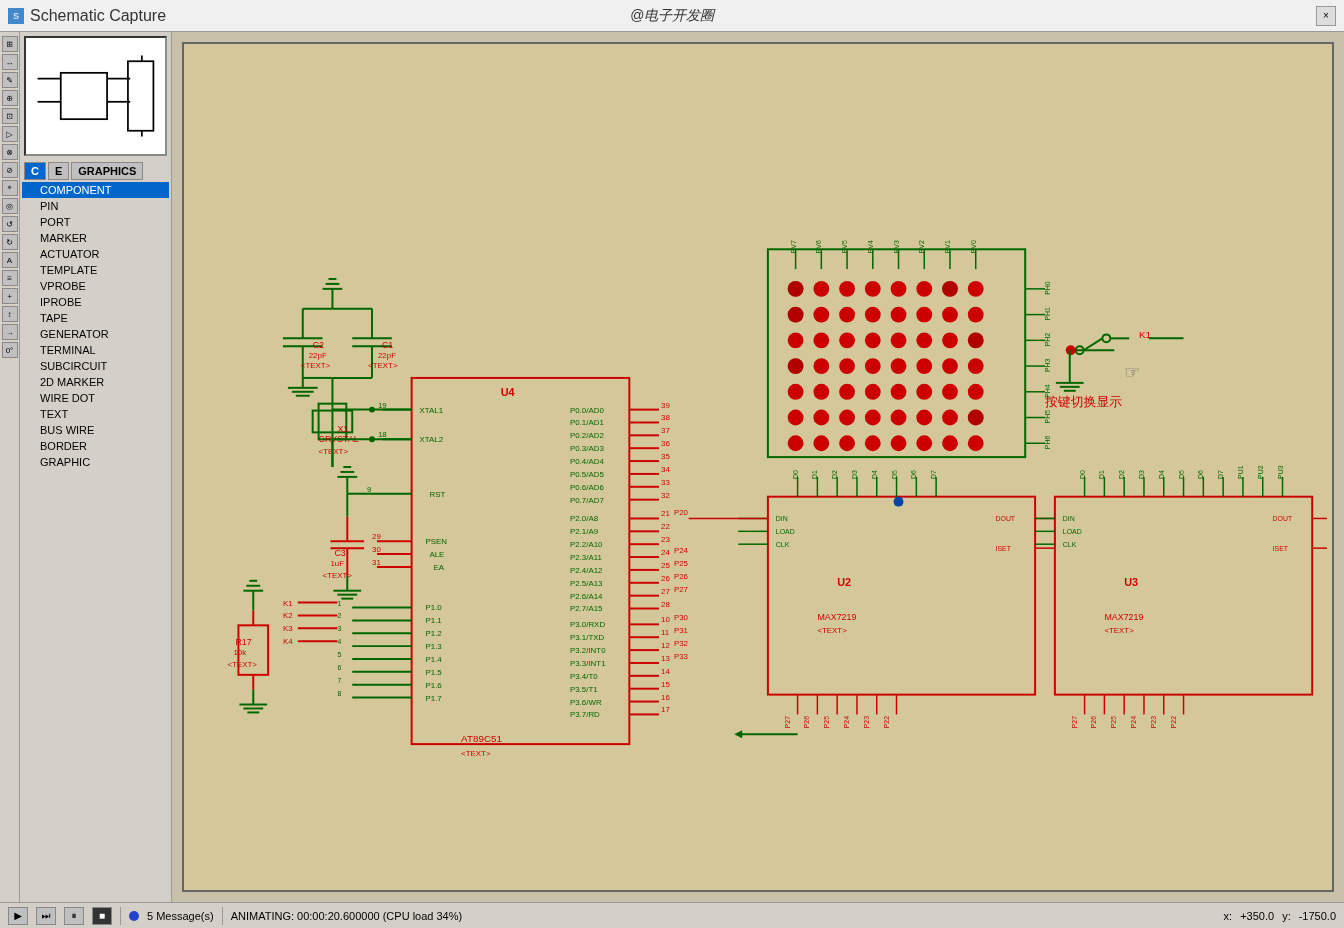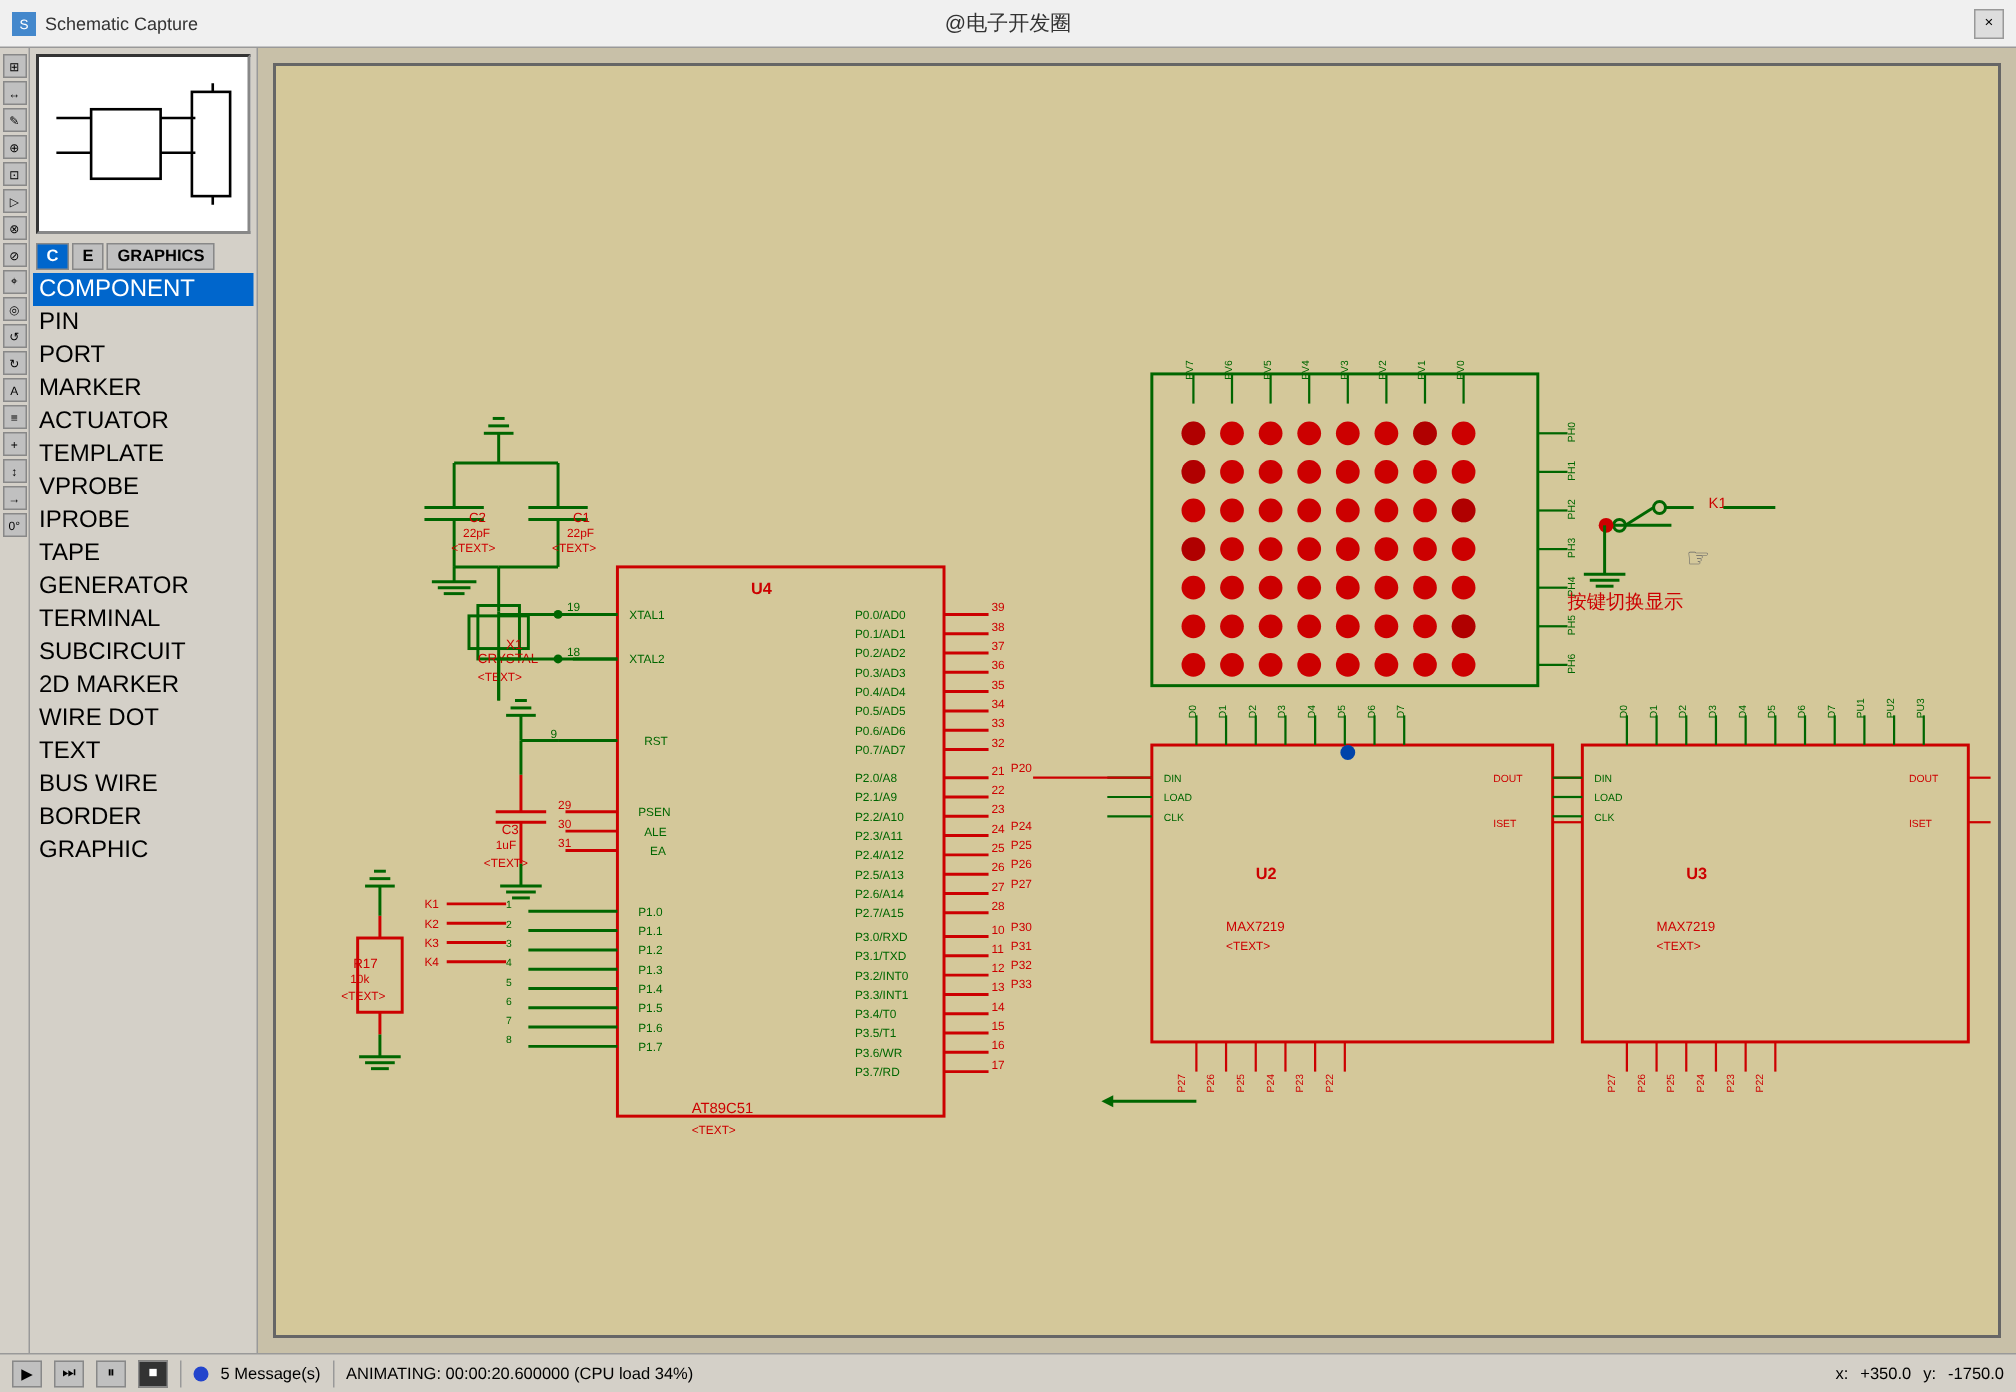--- a/index.html
+++ b/index.html
@@ -14,22 +14,22 @@
       align-items: center;
       padding: 0 8px;
     }
     #titlebar .app-icon {
       width: 16px; height: 16px;
       background: #4488cc;
       margin-right: 6px;
       display: flex; align-items: center; justify-content: center;
       font-size: 9px; color: white;
     }
-    #titlebar .title { font-size: 12px; color: #333; flex: 1; }
-    #titlebar .center-title { position: absolute; left: 50%; transform: translateX(-50%); font-size: 14px; color: #333; }
+    #titlebar .title { font-size: 16px; color: #333; flex: 1; }
+    #titlebar .center-title { position: absolute; left: 50%; transform: translateX(-50%); font-size: 14px; color: #333; font-style: italic; }
     #titlebar .close-btn {
       width: 20px; height: 20px; background: #ddd; border: 1px solid #999;
       display: flex; align-items: center; justify-content: center; cursor: pointer; font-size: 10px;
     }
 
     
     #main-layout {
       display: flex;
       height: calc(928px - 32px - 26px);
     }
@@ -90,22 +90,22 @@
     }
     .tab-btn.active { background: #0066cc; color: white; }
 
     
     #component-list {
       flex: 1;
       overflow-y: auto;
       padding: 2px;
     }
     .list-item {
-      padding: 2px 4px;
-      font-size: 16px;
+      padding: 2px 18px;
+      font-size: 11px;
       cursor: pointer;
       color: #000;
     }
     .list-item.active { background: #0066cc; color: white; }
 
     
     #canvas-area {
       flex: 1;
       background: #c8c0a8;
       position: relative;

